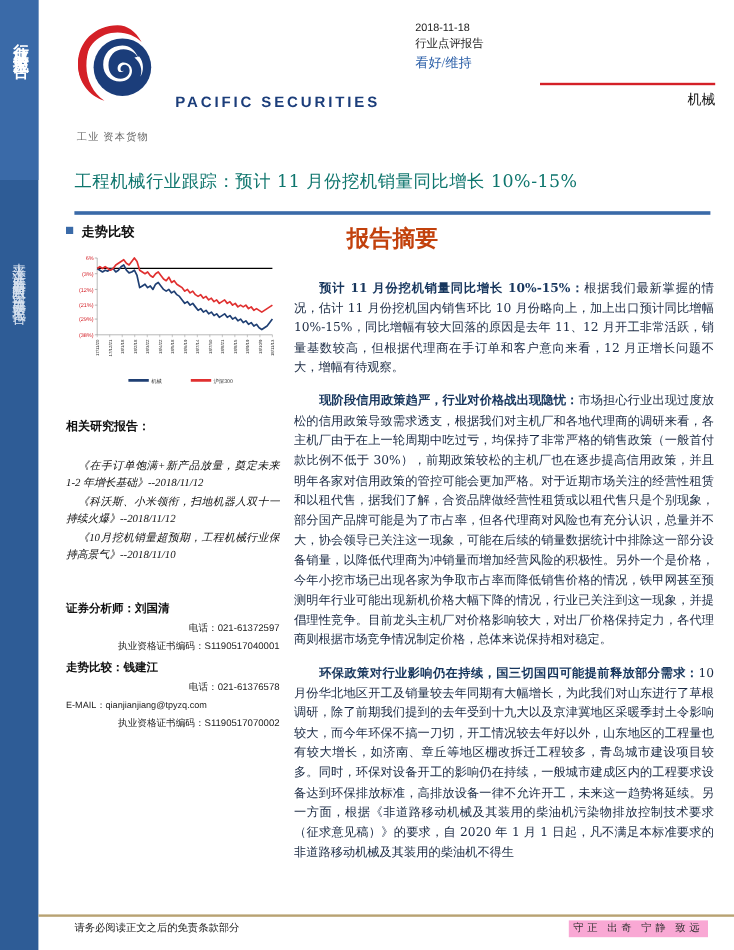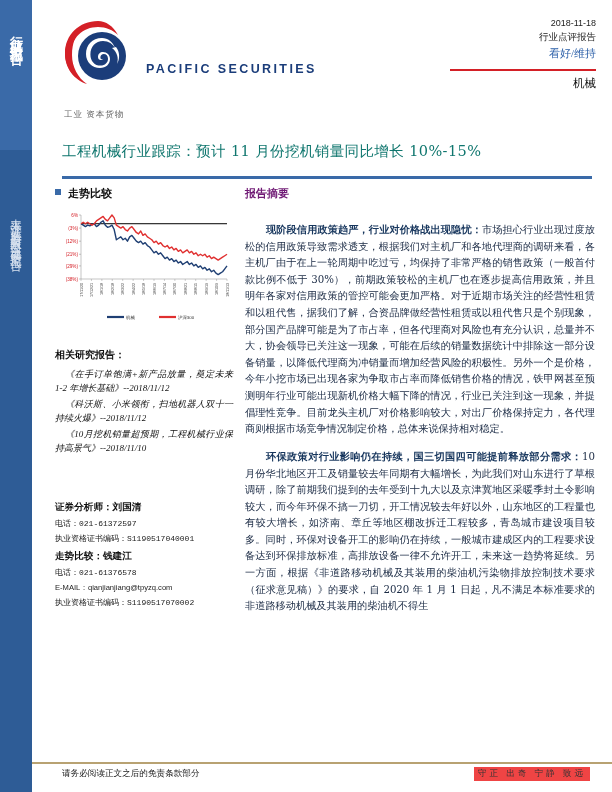--- a/index.html
+++ b/index.html
@@ -39,31 +39,31 @@
   
   #header{position:absolute;left:32px;top:0;width:580px;height:128px;}
   #logo-wrap{position:absolute;left:30px;top:18px;width:260px;height:76px;}
   #logo-mark{position:absolute;left:0;top:0;width:72px;height:70px;}
   #logo-cn{
     position:absolute;left:82px;top:8px;
     font-size:26px;font-weight:bold;color:#1b3d7a;
     letter-spacing:1px;font-family:"DejaVu Serif",serif;
   }
   #logo-en{
-    position:absolute;left:84px;top:44px;
+    position:absolute;left:84px;top:60px;
     font-size:12.5px;color:#1b3d7a;letter-spacing:2.4px;
     font-family:"Liberation Sans",sans-serif;font-weight:bold;
   }
   #sector-line{
     position:absolute;left:32px;top:109px;
     font-size:8.5px;color:#666;letter-spacing:1px;
   }
   #hdr-right{
     position:absolute;right:16px;top:16px;width:250px;
-    text-align:right;
+    text-align:left;
   }
   .hdr-date{font-size:9px;color:#222;line-height:14px;
     font-family:"Liberation Sans",sans-serif;}
   .hdr-type{font-size:9.5px;color:#222;line-height:15px;}
   .hdr-rating{font-size:11px;color:#2b5fa8;line-height:16px;}
   #hdr-rule{
     position:absolute;right:16px;top:69px;width:146px;height:2.4px;
     background:#d42027;
   }
   .hdr-sector{
@@ -92,53 +92,53 @@
   }
   
   #chart-box{position:relative;width:176px;height:118px;margin-top:2px;}
   #chart-svg{display:block;}
   .ytick{font-size:4.6px;fill:#d42027;font-family:"Liberation Sans",sans-serif;}
   .xtick{font-size:3.6px;fill:#333;font-family:"Liberation Sans",sans-serif;}
   .legtxt{font-size:4.4px;fill:#333;font-family:"Liberation Sans",sans-serif;}
   
   #related{position:absolute;left:55px;top:348px;width:178px;}
   .rr-head{font-size:10px;font-weight:bold;font-family:Liberation Mono, monospace;
-    margin-bottom:5px;}
+    margin-bottom:19px;}
   .rr-item{font-size:9px;line-height:14px;text-align:justify;
     text-indent:10px;margin-bottom:2px;color:#111;font-style:italic;}
   
   #analysts{position:absolute;left:55px;top:497px;width:178px;}
   .an-name{font-size:9.6px;font-weight:bold;font-family:"DejaVu Serif",serif;
     margin-top:4px;margin-bottom:2px;}
   .an-row{font-size:7.6px;line-height:15px;color:#222;
     font-family:"Liberation Sans",sans-serif;}
-  .an-row.cn{font-family:Liberation Mono, monospace;font-size:8px;}
+  .an-row.cn{font-family:Liberation Sans, sans-serif;font-size:8px;text-align:right;}
   
   #rightcol{position:absolute;left:245px;top:186px;width:350px;}
   #summary-head{
-    font-size:11px;font-weight:bold;color:#701a75;
-    font-family:"DejaVu Serif",serif;margin-bottom:20px;
+    font-size:19px;font-weight:bold;color:#c2410c;
+    font-family:"DejaVu Serif",serif;margin-bottom:20px;margin-left:44px;
   }
   .para{
     font-size:10.2px;line-height:16.6px;text-align:justify;
     color:#1a2a44;text-indent:21px;margin-bottom:1px;
     font-family:"DejaVu Serif",serif;
   }
   .lead{font-weight:bold;color:#17365d;}
   
   #footer-rule{
     position:absolute;left:32px;top:762px;width:580px;height:2px;
     background:#b8a272;
   }
   #footer-left{
     position:absolute;left:62px;top:768px;font-size:8.6px;color:#222;
   }
   #footer-right{
     position:absolute;right:22px;top:767px;font-size:8.6px;color:#333;
-    background:#ef4444;padding:1px 4px;letter-spacing:3px;
+    background:#f9a8d4;padding:1px 4px;letter-spacing:3px;
   }
 </style>
 </head>
 <body>
 
 <div id="sidebar">
   <div id="sidebar-top"></div>
   <div id="sidebar-top-label">行业研究报告</div>
   <div id="sidebar-bottom-label">太平洋证券股份有限公司证券研究报告</div>
 </div>
@@ -247,20 +247,23 @@
   <div class="an-name">走势比较：钱建江</div>
   <div class="an-row cn">电话：021-61376578</div>
   <div class="an-row">E-MAIL：qianjianjiang@tpyzq.com</div>
   <div class="an-row cn">执业资格证书编码：S1190517070002</div>
 </div>
 
 <div id="rightcol">
   <div id="summary-head">报告摘要</div>
 
   <p class="para">
+    <span class="lead">预计 11 月份挖机销量同比增长 10%-15%：</span><span>根据我们最新掌握的情况，估计 11 月份挖机国内销售环比 10 月份略向上，加上出口预计同比增幅 10%-15%，同比增幅有较大回落的原因是去年 11、12 月开工非常活跃，销量基数较高，但根据代理商在手订单和客户意向来看，12 月正增长问题不大，增幅有待观察。</span>
+  </p>
+  <p class="para">
     <span class="lead">现阶段信用政策趋严，行业对价格战出现隐忧：</span><span>市场担心行业出现过度放松的信用政策导致需求透支，根据我们对主机厂和各地代理商的调研来看，各主机厂由于在上一轮周期中吃过亏，均保持了非常严格的销售政策（一般首付款比例不低于 30%），前期政策较松的主机厂也在逐步提高信用政策，并且明年各家对信用政策的管控可能会更加严格。对于近期市场关注的经营性租赁和以租代售，据我们了解，合资品牌做经营性租赁或以租代售只是个别现象，部分国产品牌可能是为了市占率，但各代理商对风险也有充分认识，总量并不大，协会领导已关注这一现象，可能在后续的销量数据统计中排除这一部分设备销量，以降低代理商为冲销量而增加经营风险的积极性。另外一个是价格，今年小挖市场已出现各家为争取市占率而降低销售价格的情况，铁甲网甚至预测明年行业可能出现新机价格大幅下降的情况，行业已关注到这一现象，并提倡理性竞争。目前龙头主机厂对价格影响较大，对出厂价格保持定力，各代理商则根据市场竞争情况制定价格，总体来说保持相对稳定。</span>
   </p>
   <p class="para">
     <span class="lead">环保政策对行业影响仍在持续，国三切国四可能提前释放部分需求：</span><span>10 月份华北地区开工及销量较去年同期有大幅增长，为此我们对山东进行了草根调研，除了前期我们提到的去年受到十九大以及京津冀地区采暖季封土令影响较大，而今年环保不搞一刀切，开工情况较去年好以外，山东地区的工程量也有较大增长，如济南、章丘等地区棚改拆迁工程较多，青岛城市建设项目较多。同时，环保对设备开工的影响仍在持续，一般城市建成区内的工程要求设备达到环保排放标准，高排放设备一律不允许开工，未来这一趋势将延续。另一方面，根据《非道路移动机械及其装用的柴油机污染物排放控制技术要求（征求意见稿）》的要求，自 2020 年 1 月 1 日起，凡不满足本标准要求的非道路移动机械及其装用的柴油机不得生</span>
   </p>
 </div>
 
 <div id="footer-rule"></div>
 <div id="footer-left">请务必阅读正文之后的免责条款部分</div>
 <div id="footer-right">守正 出奇 宁静 致远</div>

